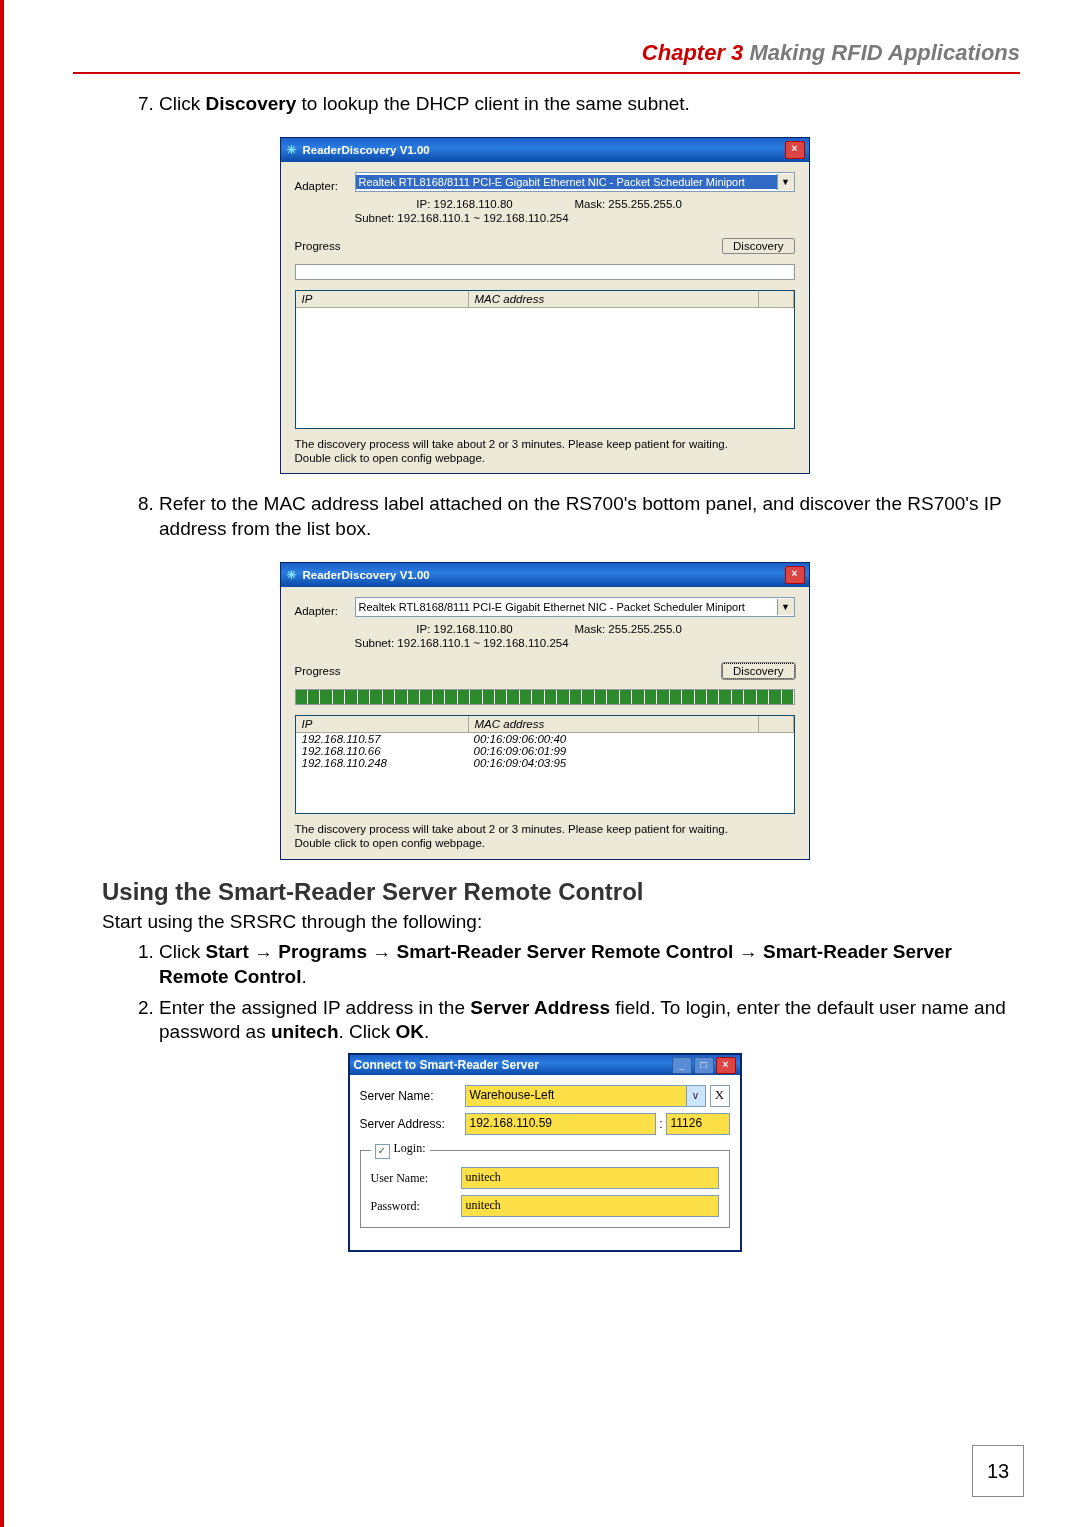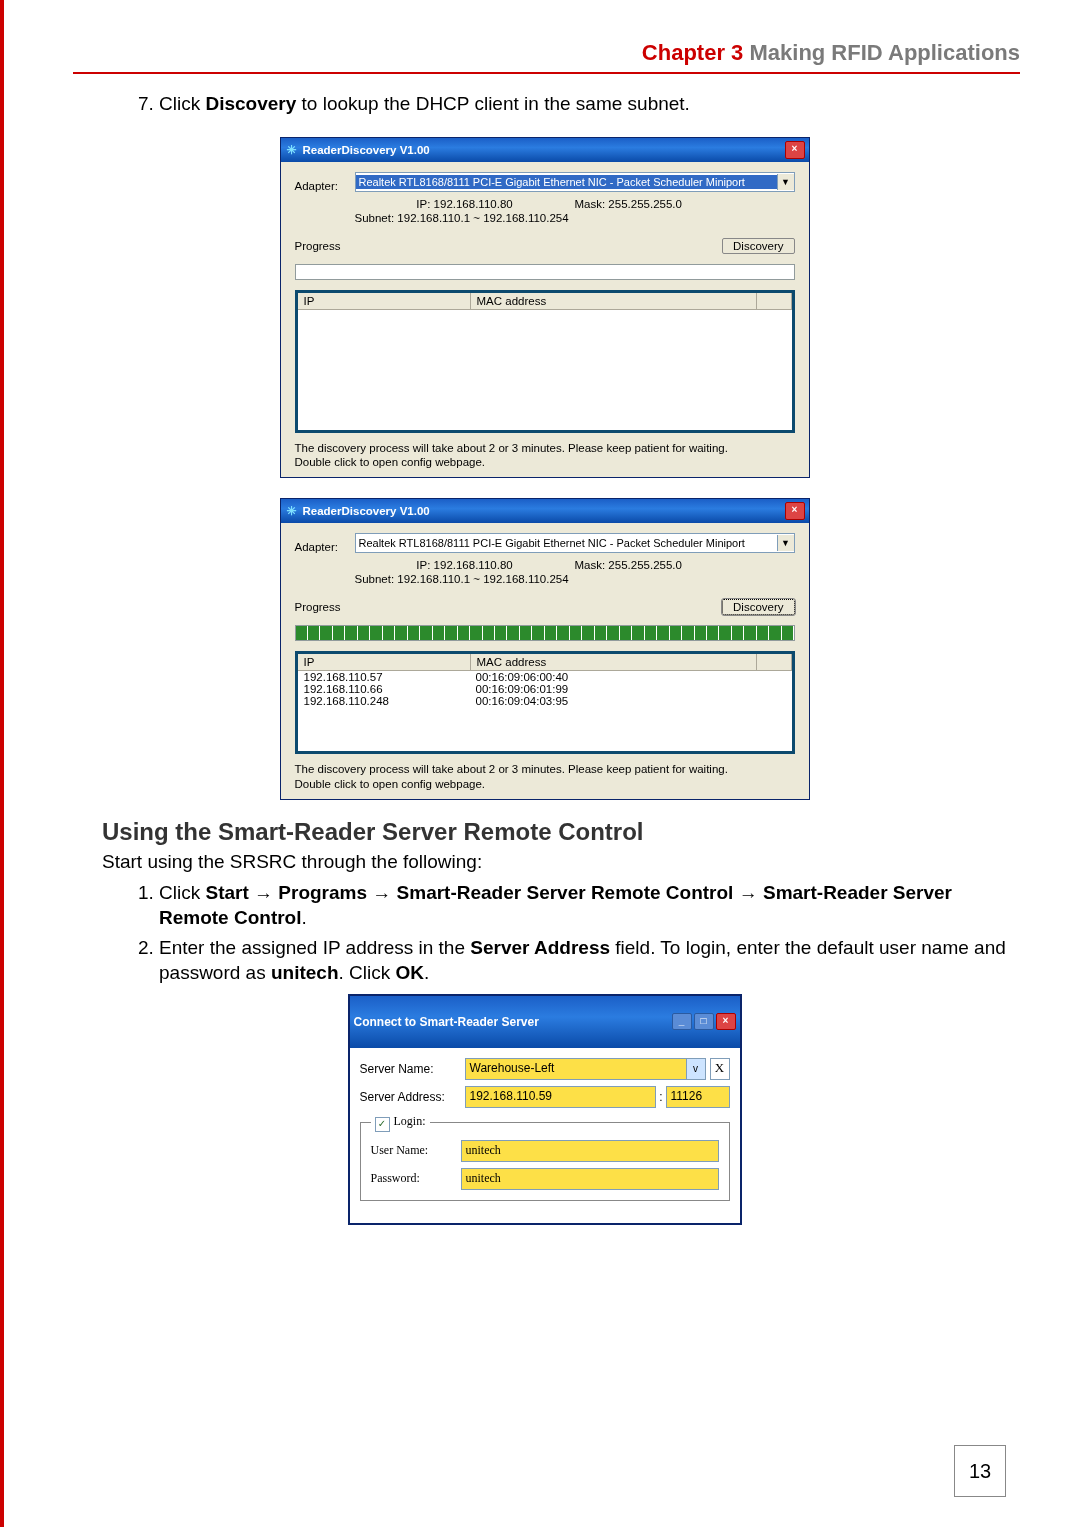--- a/index.html
+++ b/index.html
@@ -23,20 +23,21 @@
     left: 69px;
     right: 60px;
     height: 2px;
     background: #cc0000;
   }
   .chapter-head {
     text-align: right;
     font-weight: bold;
     font-size: 22px;
     margin-bottom: 6px;
+    font-style: italic;
   }
   .chapter-head .red { color: #cc0000; }
   .chapter-head .grey { color: #7a7a7a; }
   .body-content {
     padding-top: 20px;
   }
   ol {
     list-style: decimal;
     margin: 0;
     padding-left: 90px;
@@ -168,23 +169,24 @@
     width: 100%;
     display: flex;
     gap: 1px;
   }
   .prog-bar .chunks span {
     flex: 1;
     background: #2c8a2c;
   }
   .tbl {
     margin-top: 10px;
-    border: 3px solid #0c4a6e;
+    border: 1px solid #0c4a6e;
     background: #fff;
     font-size: 11.5px;
+    font-style: italic;
   }
   .tbl-head {
     display: flex;
     background: #ece9d8;
     border-bottom: 1px solid #aca899;
   }
   .tbl-head div {
     padding: 2px 6px;
     border-right: 1px solid #aca899;
   }
@@ -208,21 +210,21 @@
     background: #fff;
     font-family: Tahoma, Arial, sans-serif;
     font-size: 12px;
   }
   .ctitle {
     background: linear-gradient(to bottom, #1b5fc7, #2b7ce0 40%, #0a4aa8);
     color: #fff;
     font-weight: bold;
     display: flex;
     align-items: center;
-    padding: 16px 4px;
+    padding: 0 4px;
     height: 20px;
   }
   .ctitle .spacer { flex: 1; }
   .ctitle .wbtn {
     width: 18px; height: 15px;
     margin-left: 2px;
     background: #5a8cd6;
     border: 1px solid #2a5aa0;
     color: #fff;
     font-size: 10px;
@@ -305,21 +307,21 @@
     font-size: 12px;
     border-radius: 2px;
   }
   .dbtn-focus {
     border: 1px solid #2a5aa0;
     outline: 1px dotted #000;
     outline-offset: -3px;
   }
   .pagenum-frame {
     position: absolute;
-    right: 74px;
+    right: 56px;
     bottom: 30px;
     width: 50px;
     height: 50px;
     border: 1px solid #888;
     display: flex;
     align-items: center;
     justify-content: center;
     font-size: 20px;
   }
 </style>
@@ -378,20 +380,23 @@
           </div>
           <div class="tbl-body"></div>
         </div>
         <div class="foot-note">
           <div>The discovery process will take about 2 or 3 minutes. Please keep patient for waiting.</div>
           <div>Double click to open config webpage.</div>
         </div>
       </div>
     </div>
 
+    <ol start="8">
+      <li>Refer to the MAC address label attached on the RS700's bottom panel, and discover the RS700's IP address from the list box.</li>
+    </ol>
 
     <div class="win">
       <div class="titlebar">
         <span class="icon"></span>
         <span>ReaderDiscovery V1.00</span>
         <span class="spacer"></span>
         <span class="xbtn">×</span>
       </div>
       <div class="win-body">
         <div class="row">

